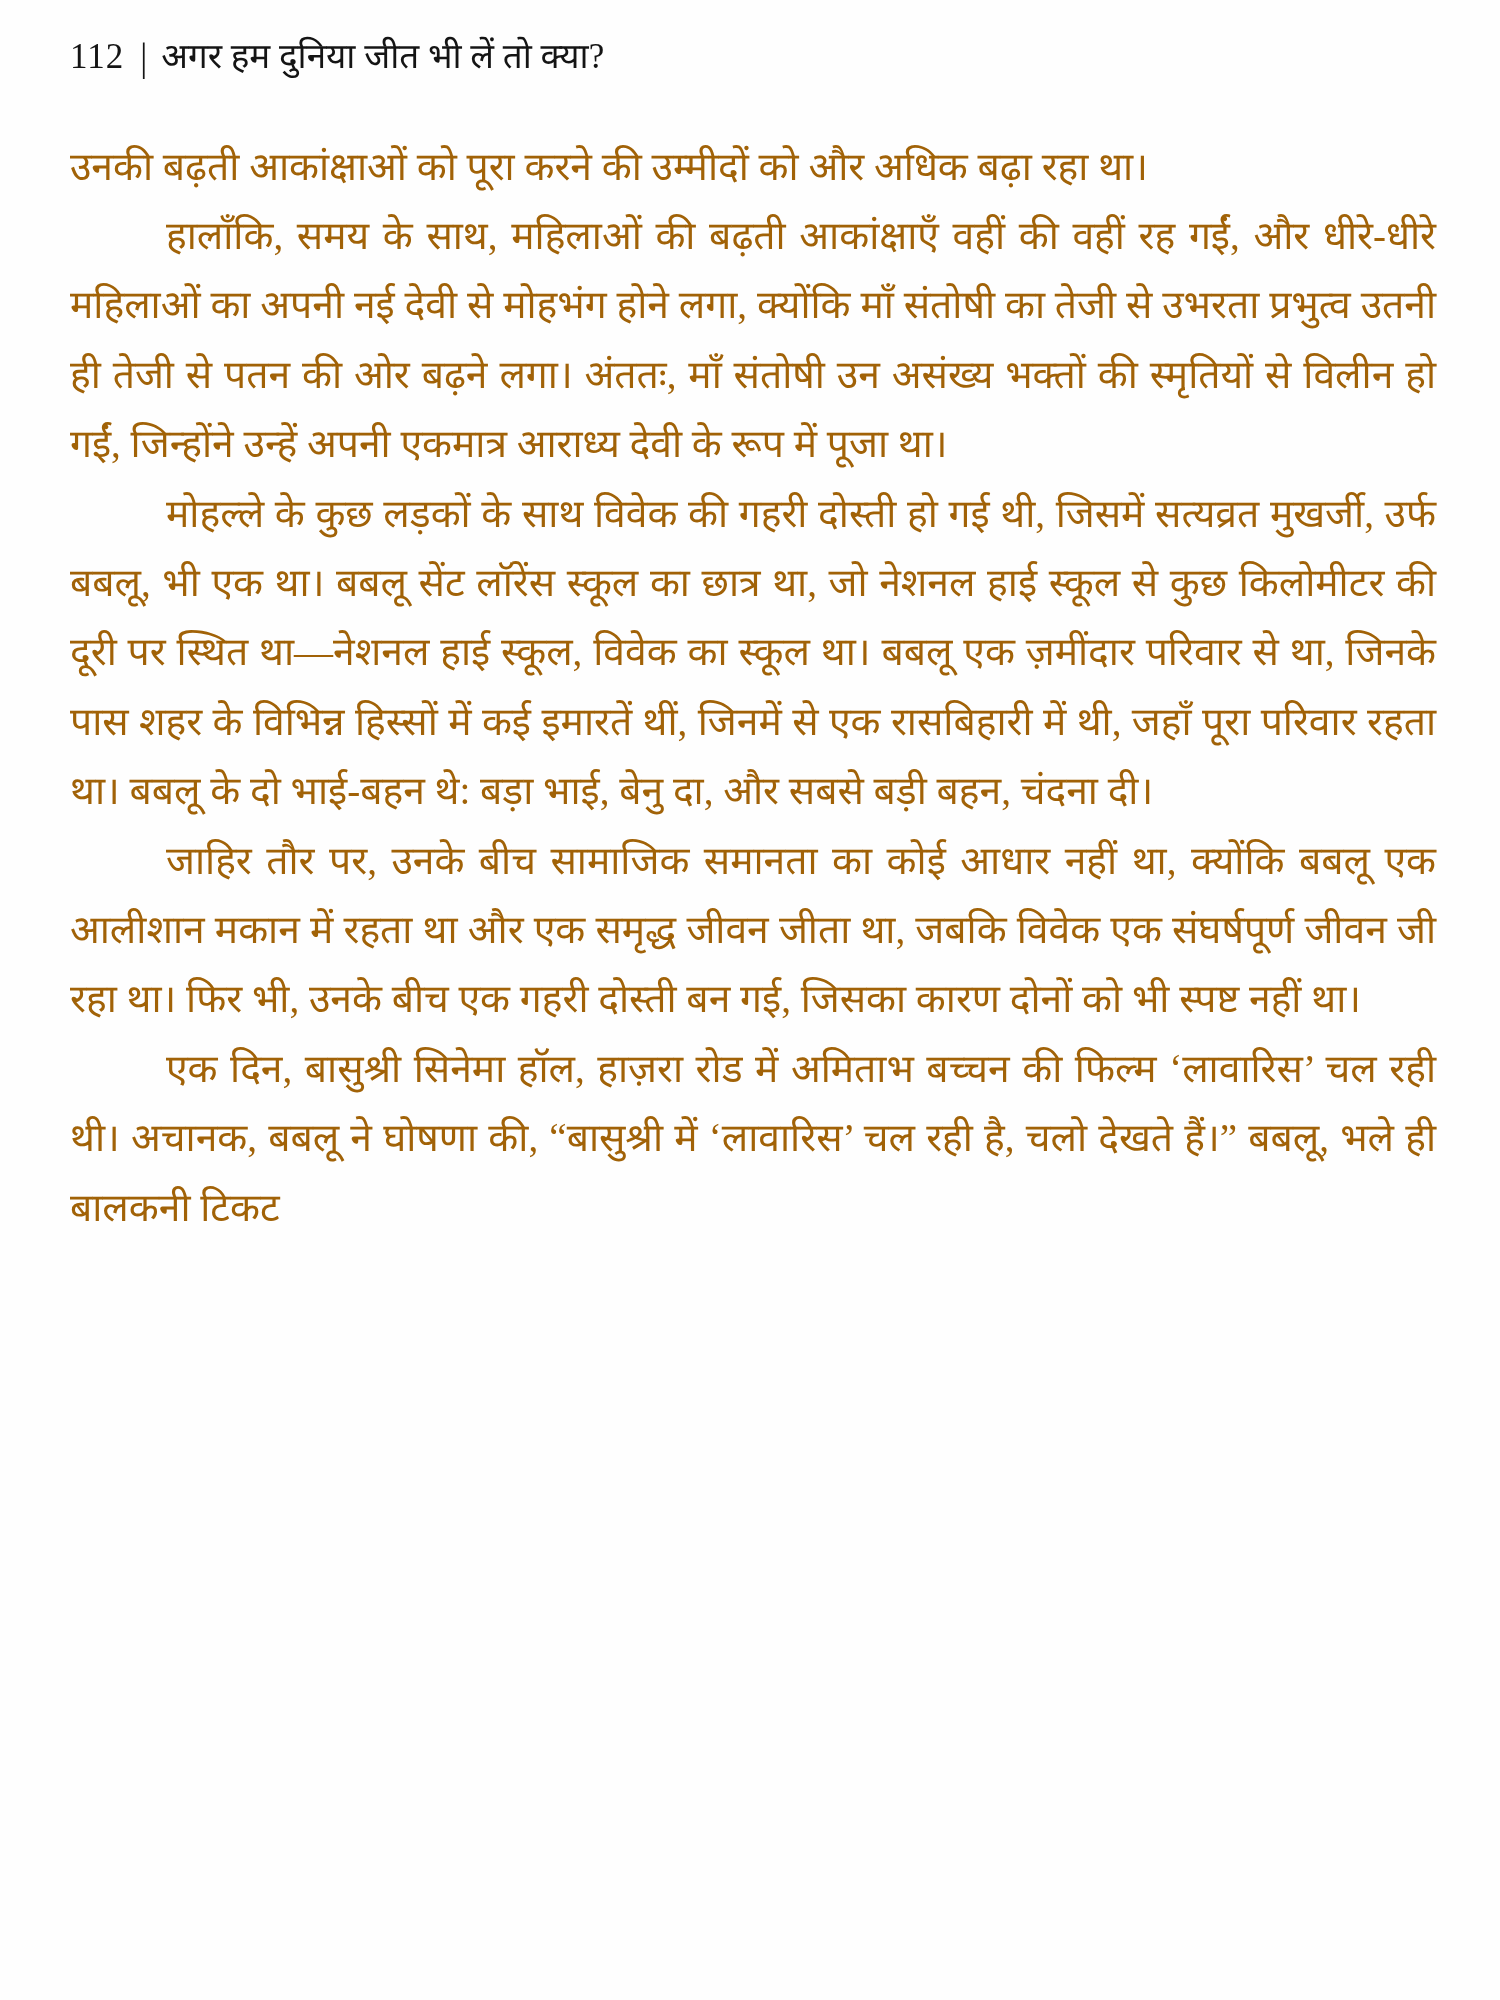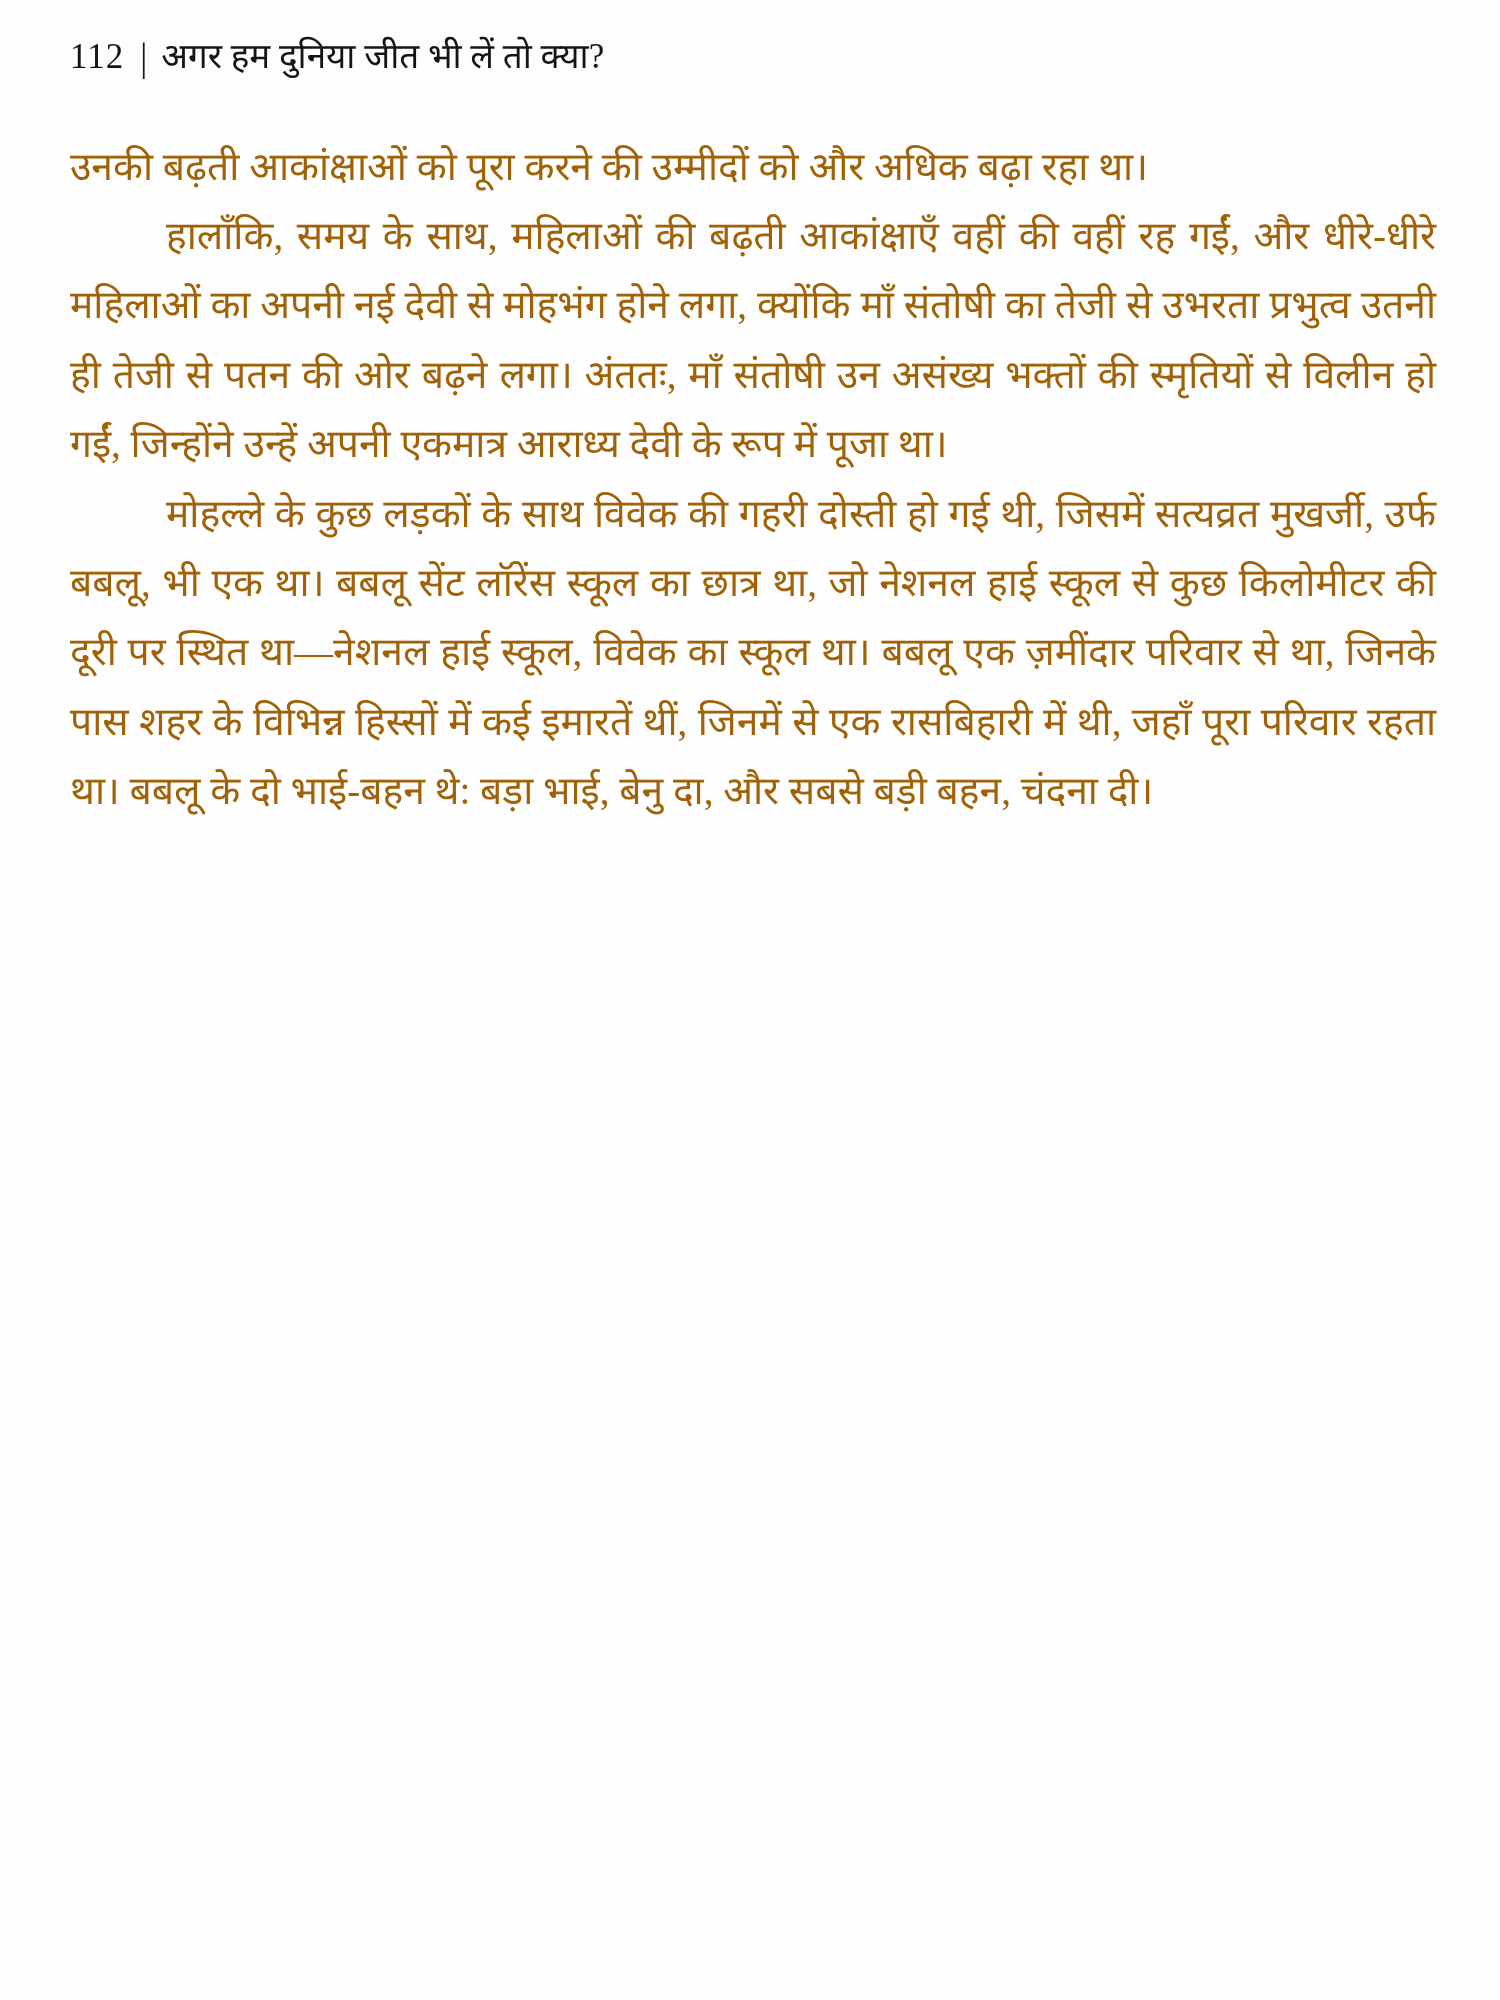--- a/index.html
+++ b/index.html
@@ -56,15 +56,17 @@
 <div class="page" style="background: rgb(254, 254, 254); color: rgb(20, 20, 20);">
 
   <div class="running-header">
     <span class="page-num">112</span><span class="sep">|</span><span class="title">अगर हम दुनिया जीत भी लें तो क्या?</span>
   </div>
 
   <div class="body-text">
     <p class="continuation">उनकी बढ़ती आकांक्षाओं को पूरा करने की उम्मीदों को और अधिक बढ़ा रहा था।</p>
     <p>हालाँकि, समय के साथ, महिलाओं की बढ़ती आकांक्षाएँ वहीं की वहीं रह गईं, और धीरे-धीरे महिलाओं का अपनी नई देवी से मोहभंग होने लगा, क्योंकि माँ संतोषी का तेजी से उभरता प्रभुत्व उतनी ही तेजी से पतन की ओर बढ़ने लगा। अंततः, माँ संतोषी उन असंख्य भक्तों की स्मृतियों से विलीन हो गईं, जिन्होंने उन्हें अपनी एकमात्र आराध्य देवी के रूप में पूजा था।</p>
     <p>मोहल्ले के कुछ लड़कों के साथ विवेक की गहरी दोस्ती हो गई थी, जिसमें सत्यव्रत मुखर्जी, उर्फ बबलू, भी एक था। बबलू सेंट लॉरेंस स्कूल का छात्र था, जो नेशनल हाई स्कूल से कुछ किलोमीटर की दूरी पर स्थित था—नेशनल हाई स्कूल, विवेक का स्कूल था। बबलू एक ज़मींदार परिवार से था, जिनके पास शहर के विभिन्न हिस्सों में कई इमारतें थीं, जिनमें से एक रासबिहारी में थी, जहाँ पूरा परिवार रहता था। बबलू के दो भाई-बहन थे: बड़ा भाई, बेनु दा, और सबसे बड़ी बहन, चंदना दी।</p>
+    <p>जाहिर तौर पर, उनके बीच सामाजिक समानता का कोई आधार नहीं था, क्योंकि बबलू एक आलीशान मकान में रहता था और एक समृद्ध जीवन जीता था, जबकि विवेक एक संघर्षपूर्ण जीवन जी रहा था। फिर भी, उनके बीच एक गहरी दोस्ती बन गई, जिसका कारण दोनों को भी स्पष्ट नहीं था।</p>
+    <p>एक दिन, बासुश्री सिनेमा हॉल, हाज़रा रोड में अमिताभ बच्चन की फिल्म ‘लावारिस’ चल रही थी। अचानक, बबलू ने घोषणा की, “बासुश्री में ‘लावारिस’ चल रही है, चलो देखते हैं।” बबलू, भले ही बालकनी टिकट</p>
   </div>
 
 </div>
 
 </body></html>

